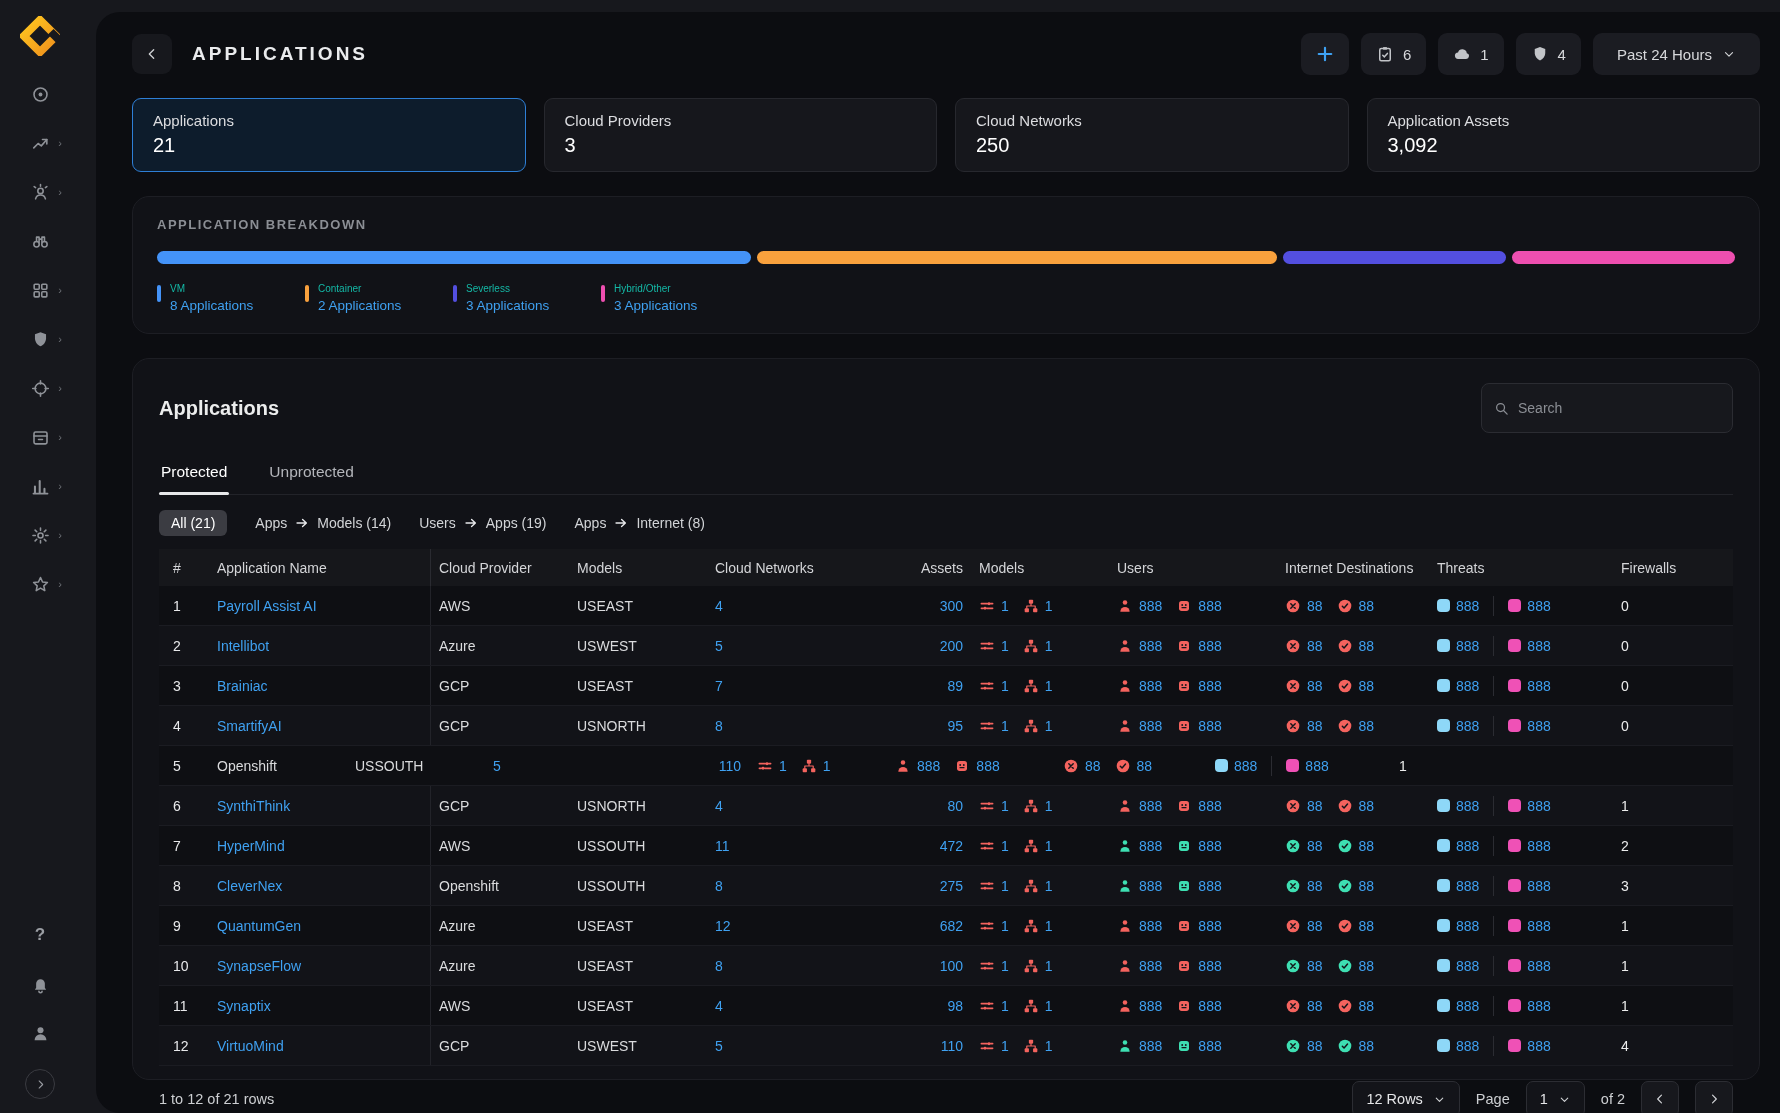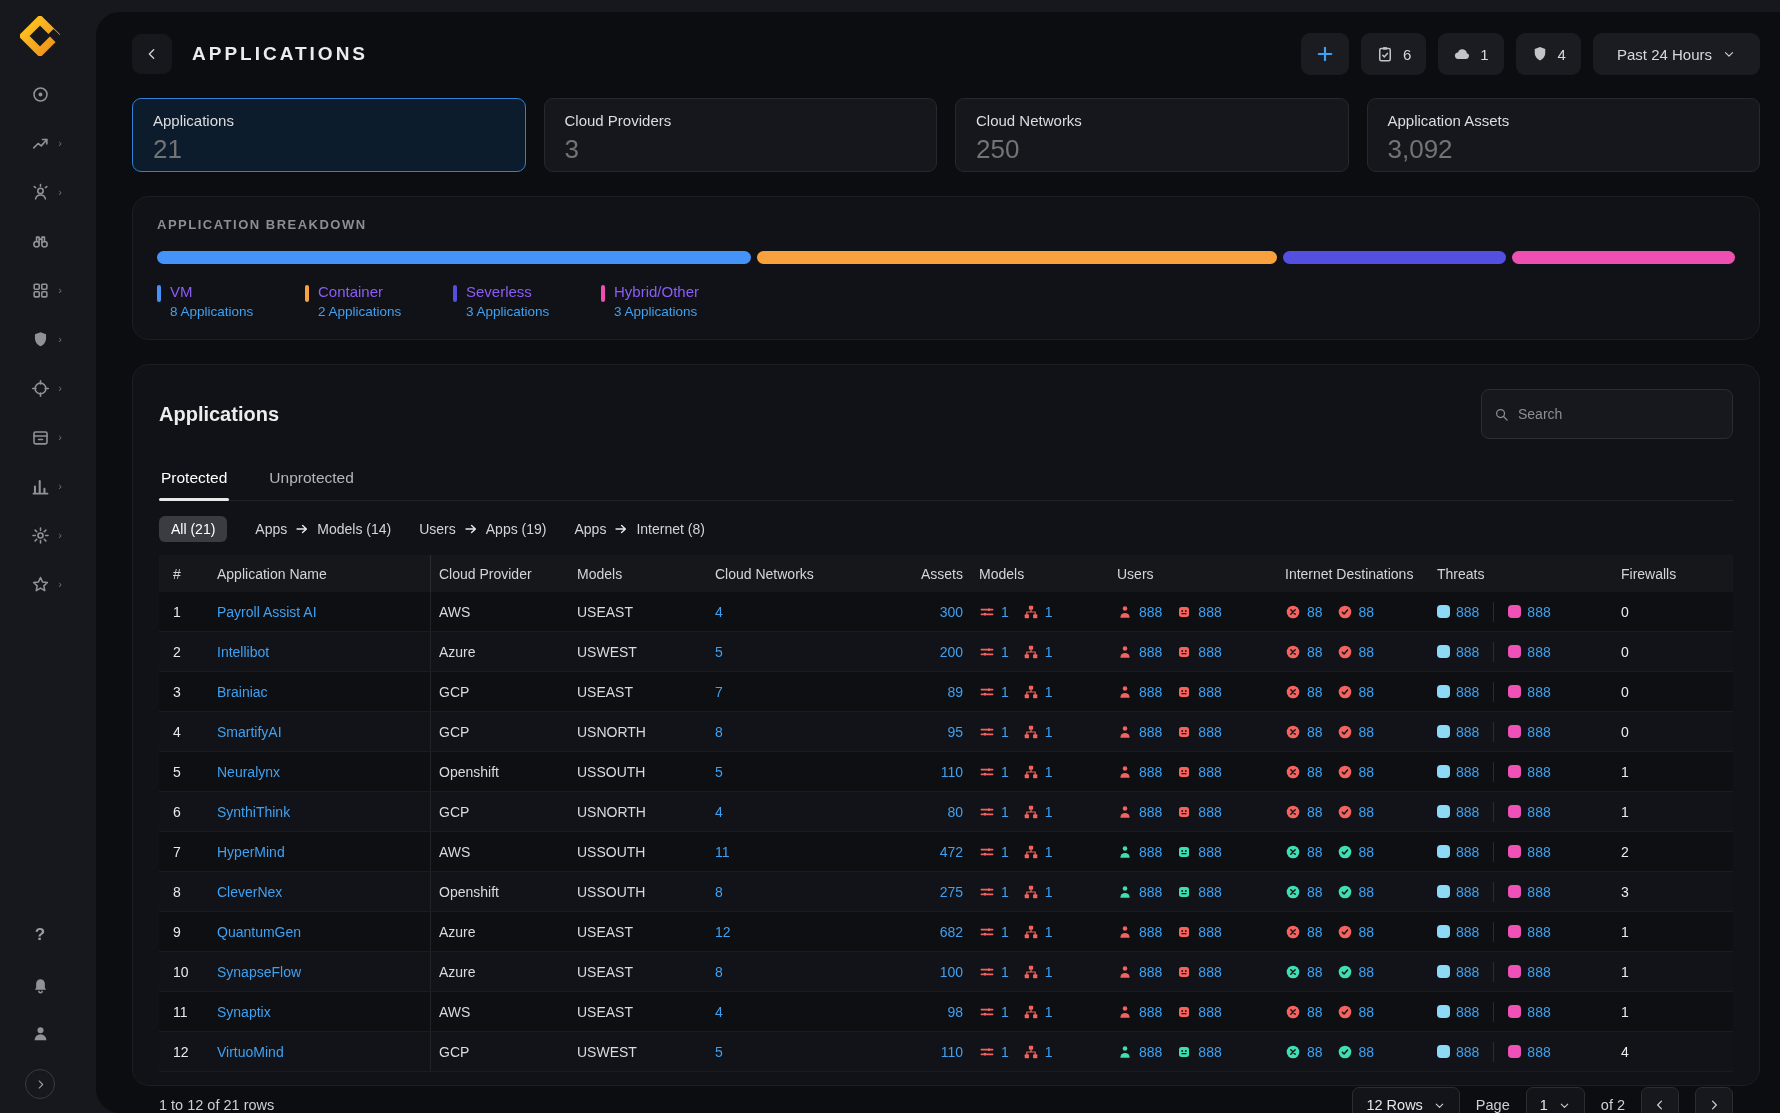--- a/index.html
+++ b/index.html
@@ -34,32 +34,32 @@
   .stat-btn .s-icon { color:#c2c4c8; display:flex; }
   .time-btn { gap:10px; padding:0 24px; }
   .time-btn .chev-d { display:flex; color:#cfd1d4; }
   .time-btn .chev-d svg { width:14px; height:14px; }
 
   
   .cards { display:flex; gap:18px; margin-top:12px; }
   .card { flex:1; height:74px; background:#16171c; border:1px solid #27282e; border-radius:9px; padding:13px 20px; cursor:pointer; }
   .card.selected { background:#0d1c2c; border-color:#2e7fd6; }
   .card .c-label { color:#dcdde0; font-size:15px; }
-  .card .c-value { color:#737373; font-size:26px; margin-top:5px; }
+  .card .c-value { color:#ffffff; font-size:20px; margin-top:5px; }
 
   
   .panel { background:#111217; border:1px solid #1d1e24; border-radius:17px; }
   .breakdown { margin-top:24px; padding:20px 24px 20px; }
   .bd-title { color:#8b8e94; font-size:13px; font-weight:700; letter-spacing:1.5px; }
   .bd-bar { display:flex; gap:6px; margin-top:19px; height:13px; }
   .bd-seg { border-radius:7px; height:100%; }
   .bd-legend { display:flex; margin-top:19px; }
   .bd-item { width:148px; display:flex; gap:9px; }
   .bd-tick { width:4px; height:17px; border-radius:2px; margin-top:2px; }
-  .bd-name { color:#8b5cf6; font-size:15px; }
+  .bd-name { color:#14b8a6; font-size:10px; }
   .bd-count { color:#3fa1f1; font-size:13.5px; margin-top:4px; cursor:pointer; }
 
   
   .apps-panel { margin-top:24px; padding:24px 26px 10px; height:722px; }
   .apps-head { display:flex; align-items:center; }
   .apps-title { color:#eceded; font-size:20px; font-weight:700; }
   .search-box { margin-left:auto; width:252px; height:50px; background:#17181d; border:1px solid #2b2c32; border-radius:8px; display:flex; align-items:center; padding:0 12px; gap:9px; color:#8b8e94; }
   .search-box svg { width:15px; height:15px; }
   .search-box input { background:transparent; border:none; outline:none; color:#c7c9cd; font-size:14px; width:100%; font-family:"Liberation Sans",sans-serif; }
   .search-box input::placeholder { color:#8b8e94; }
@@ -805,23 +805,20 @@
               <span class="th-div"></span>
               <span class="metric">
                 <span class="swatch" style="background: rgb(239, 81, 182);"></span>
                 <a class="lnk">888</a>
               </span>
             </div>
             <div class="cell c-firewalls">0</div>
           </div>
           <div class="trow tbody-row">
             <div class="cell c-num">5</div>
-            <div class="cell c-name">
-              <a class="lnk">Neuralynx</a>
-            </div>
             <div class="cell c-provider">Openshift</div>
             <div class="cell c-region">USSOUTH</div>
             <div class="cell c-networks">
               <a class="lnk">5</a>
             </div>
             <div class="cell c-assets">
               <a class="lnk">110</a>
             </div>
             <div class="cell c-models">
               <span class="metric">

